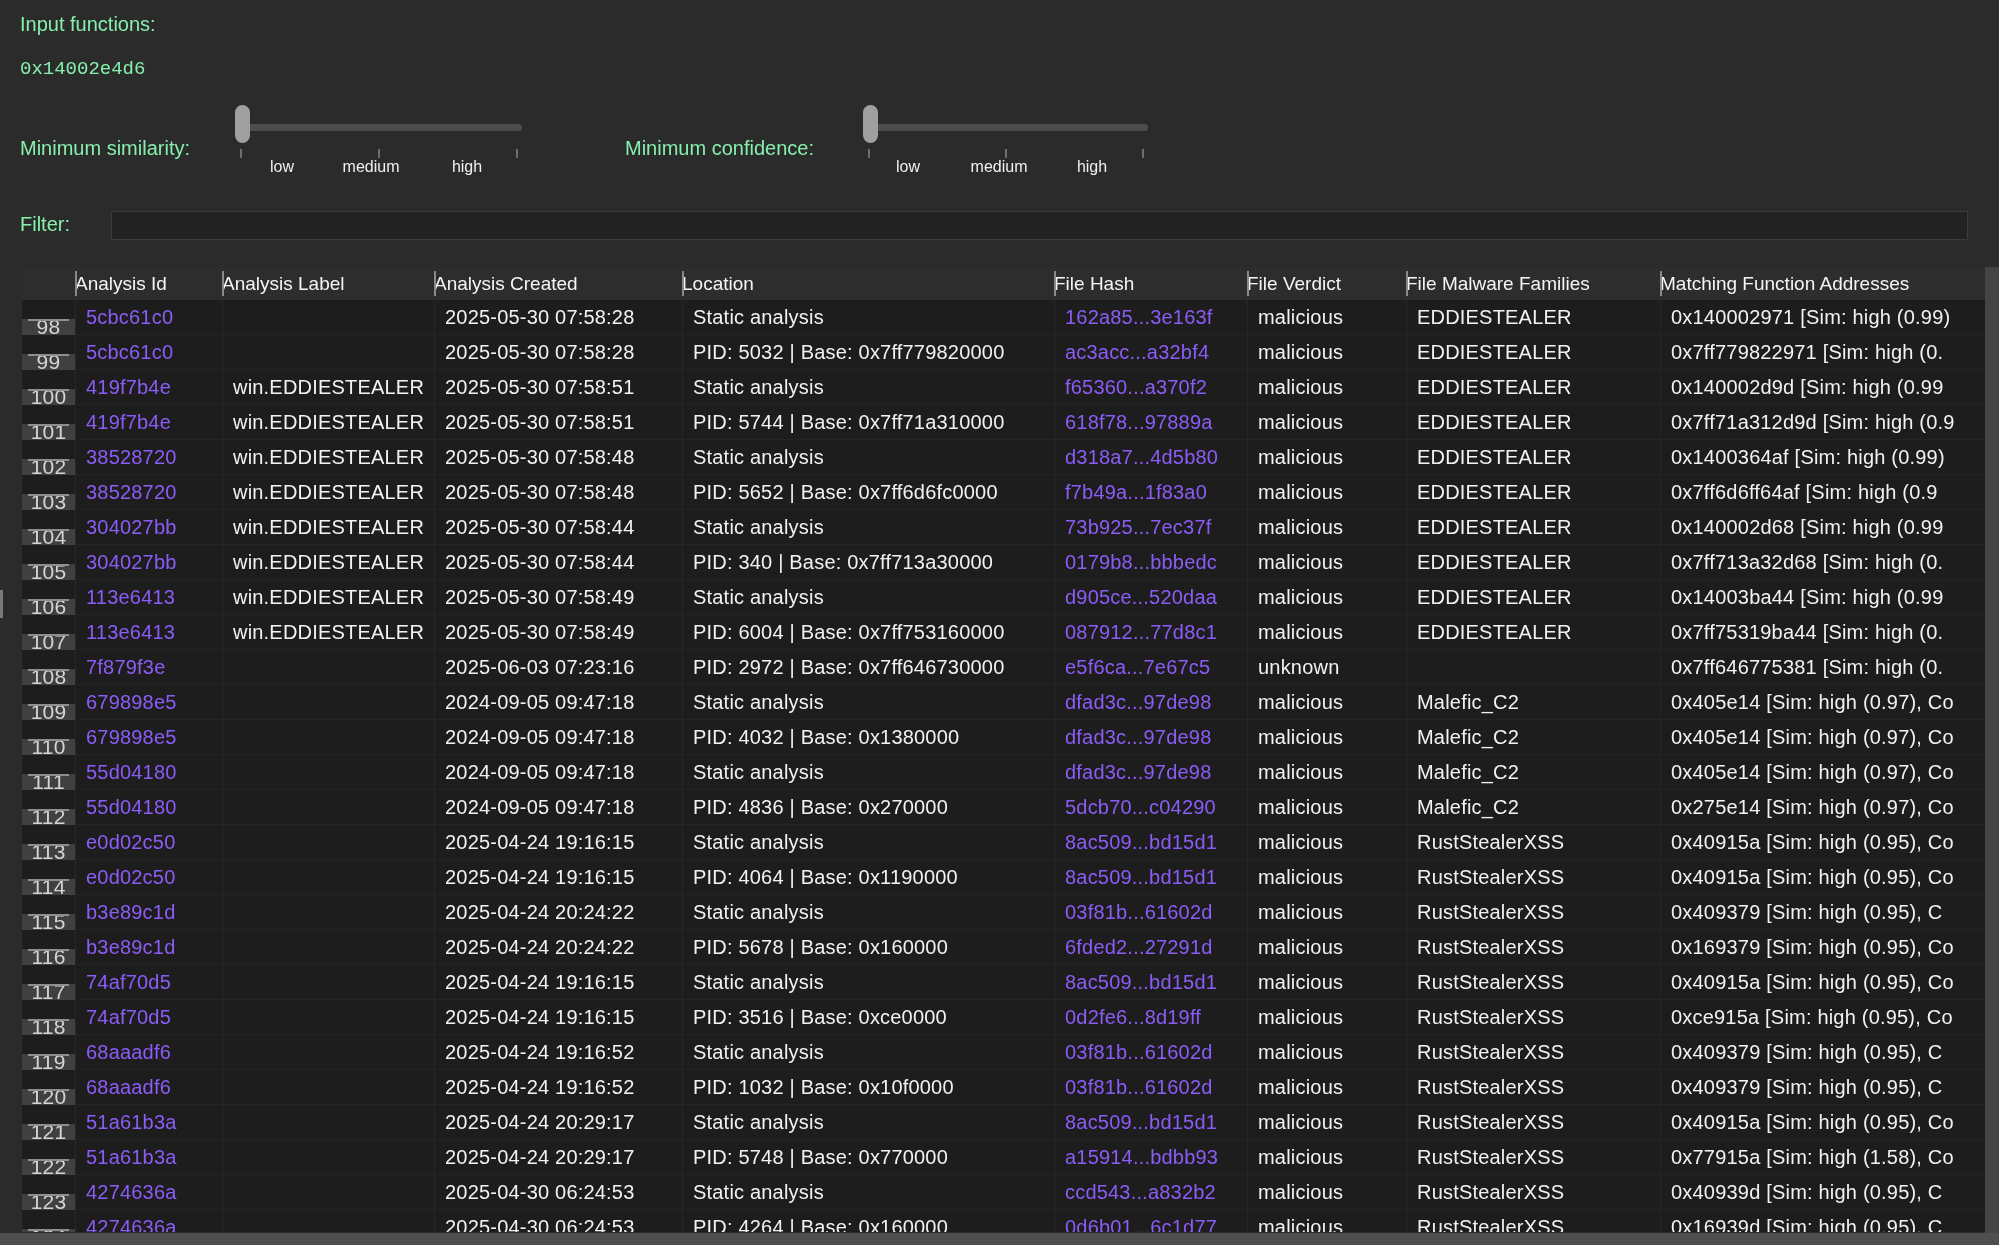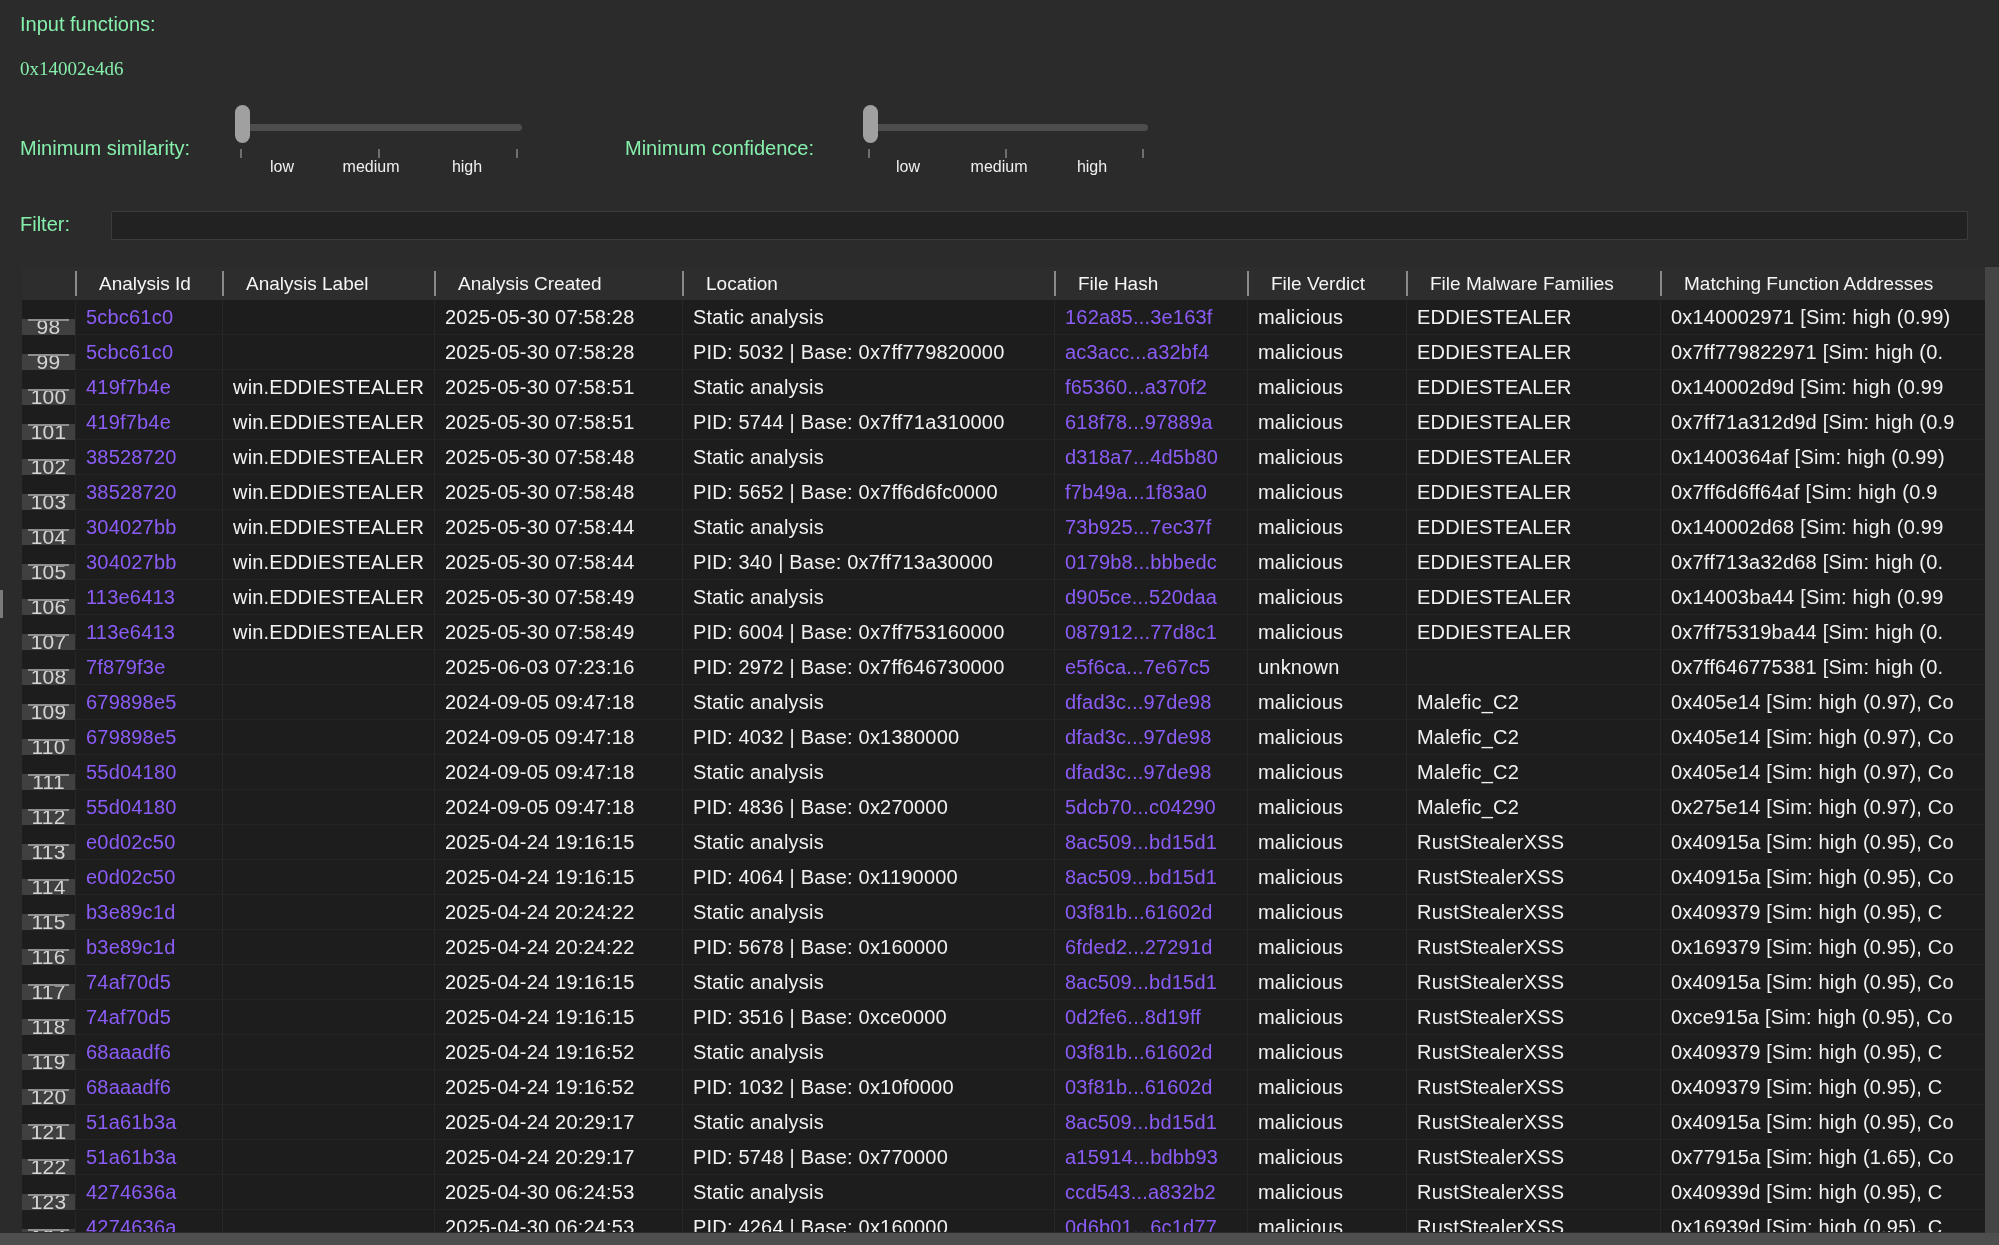--- a/index.html
+++ b/index.html
@@ -2,21 +2,21 @@
 <html><head>
 <meta charset="utf-8">
 <style>
   html,body{margin:0;padding:0;background:#2b2b2b;}
   .app{
     position:relative;width:1999px;height:1245px;overflow:hidden;
     background:#2b2b2b;color:#f2f2f2;
     font-family:"Liberation Sans",sans-serif;
   }
   .toplabel{position:absolute;font-size:20px;color:#86efac;}
-  .mono{font-family:Liberation Serif, serif;font-size:19px;}
+  .mono{font-family:Liberation Mono, monospace;font-size:19px;}
   
   .slider{position:absolute;height:90px;}
   .slider .track{position:absolute;left:0;right:0;top:24px;height:7px;border-radius:3.5px;background:#4d4d4d;}
   .slider .handle{position:absolute;left:0;top:5px;width:15px;height:38px;border-radius:8px;background:#a0a0a0;}
   .slider .tick{position:absolute;top:49px;width:2px;height:9px;background:#6e6e6e;}
   .slider .ticklabel{position:absolute;top:58px;transform:translateX(-50%);font-size:16px;color:#f0f0f0;white-space:nowrap;}
   
   .filter-input{
     position:absolute;left:111px;top:211px;width:1857px;height:29px;
     background:#222222;border:1px solid #3c3c3c;border-radius:1px;
@@ -28,21 +28,21 @@
     position:absolute;left:22px;top:267px;width:1963px;height:965px;
     overflow:hidden;background:#1d1d1d;
   }
   .trow,.thead{
     display:grid;
     grid-template-columns:53px 147px 212px 248px 372px 193px 159px 254px 325px;
   }
   .thead{height:33px;background:#2d2d2d;}
   .thead .hcell{
     position:relative;display:flex;align-items:center;
-    padding-left:24px;font-size:19px;font-weight:500;color:#f5f5f5;
+    padding-left:0;font-size:19px;font-weight:500;color:#f5f5f5;
     white-space:nowrap;overflow:hidden;
   }
   .thead .hcell.sep::before{
     content:"";position:absolute;left:0;top:4px;bottom:4px;width:2px;background:#8a8a8a;
   }
   .trow{height:35px;}
   .cell{
     position:relative;display:flex;align-items:center;
     padding-left:10px;font-size:20px;letter-spacing:.2px;color:#f2f2f2;
     white-space:nowrap;overflow:hidden;background:#1d1d1d;
@@ -400,21 +400,21 @@
 
     <div class="trow">
       <div class="cell gutter">122</div>
       <div class="cell link">51a61b3a</div>
       <div class="cell"></div>
       <div class="cell">2025-04-24 20:29:17</div>
       <div class="cell">PID: 5748 | Base: 0x770000</div>
       <div class="cell link">a15914...bdbb93</div>
       <div class="cell">malicious</div>
       <div class="cell">RustStealerXSS</div>
-      <div class="cell">0x77915a [Sim: high (1.65), Co</div>
+      <div class="cell">0x77915a [Sim: high (1.58), Co</div>
     </div>
 
     <div class="trow">
       <div class="cell gutter">123</div>
       <div class="cell link">4274636a</div>
       <div class="cell"></div>
       <div class="cell">2025-04-30 06:24:53</div>
       <div class="cell">Static analysis</div>
       <div class="cell link">ccd543...a832b2</div>
       <div class="cell">malicious</div>

